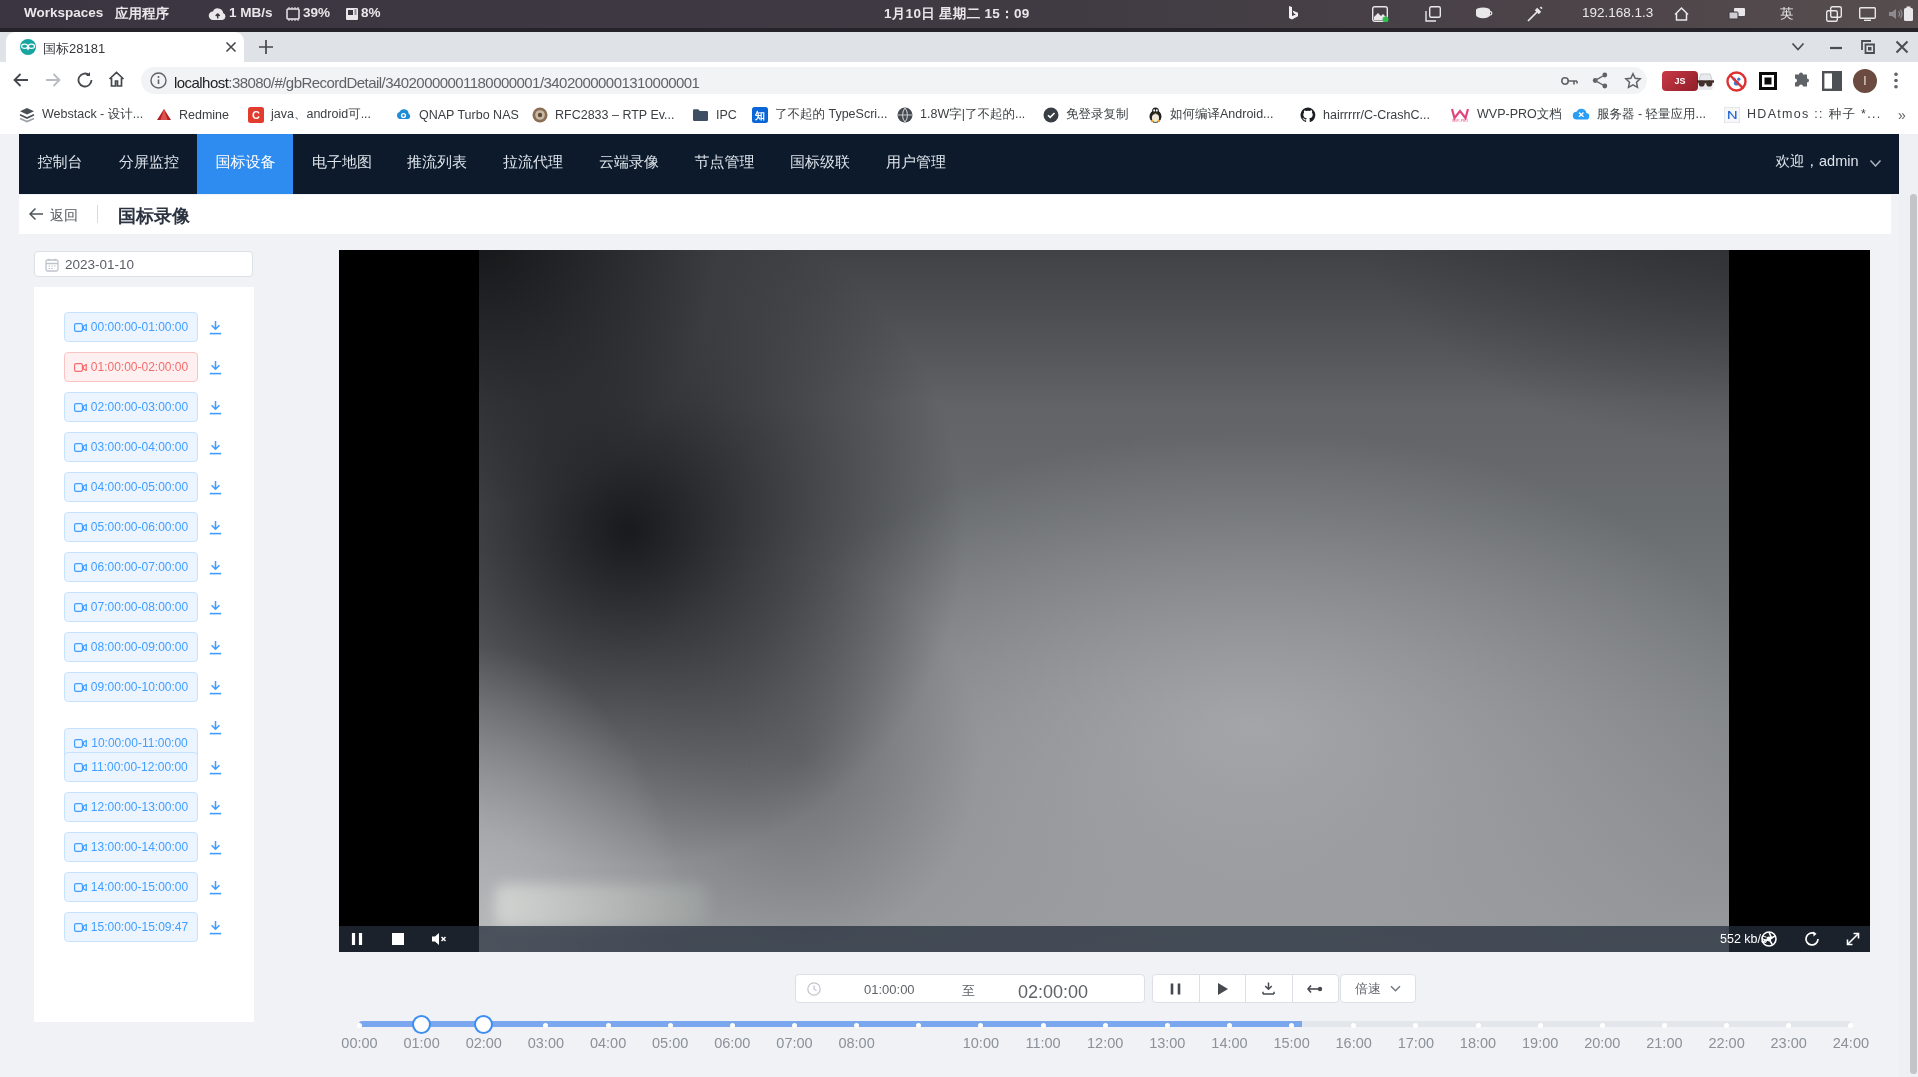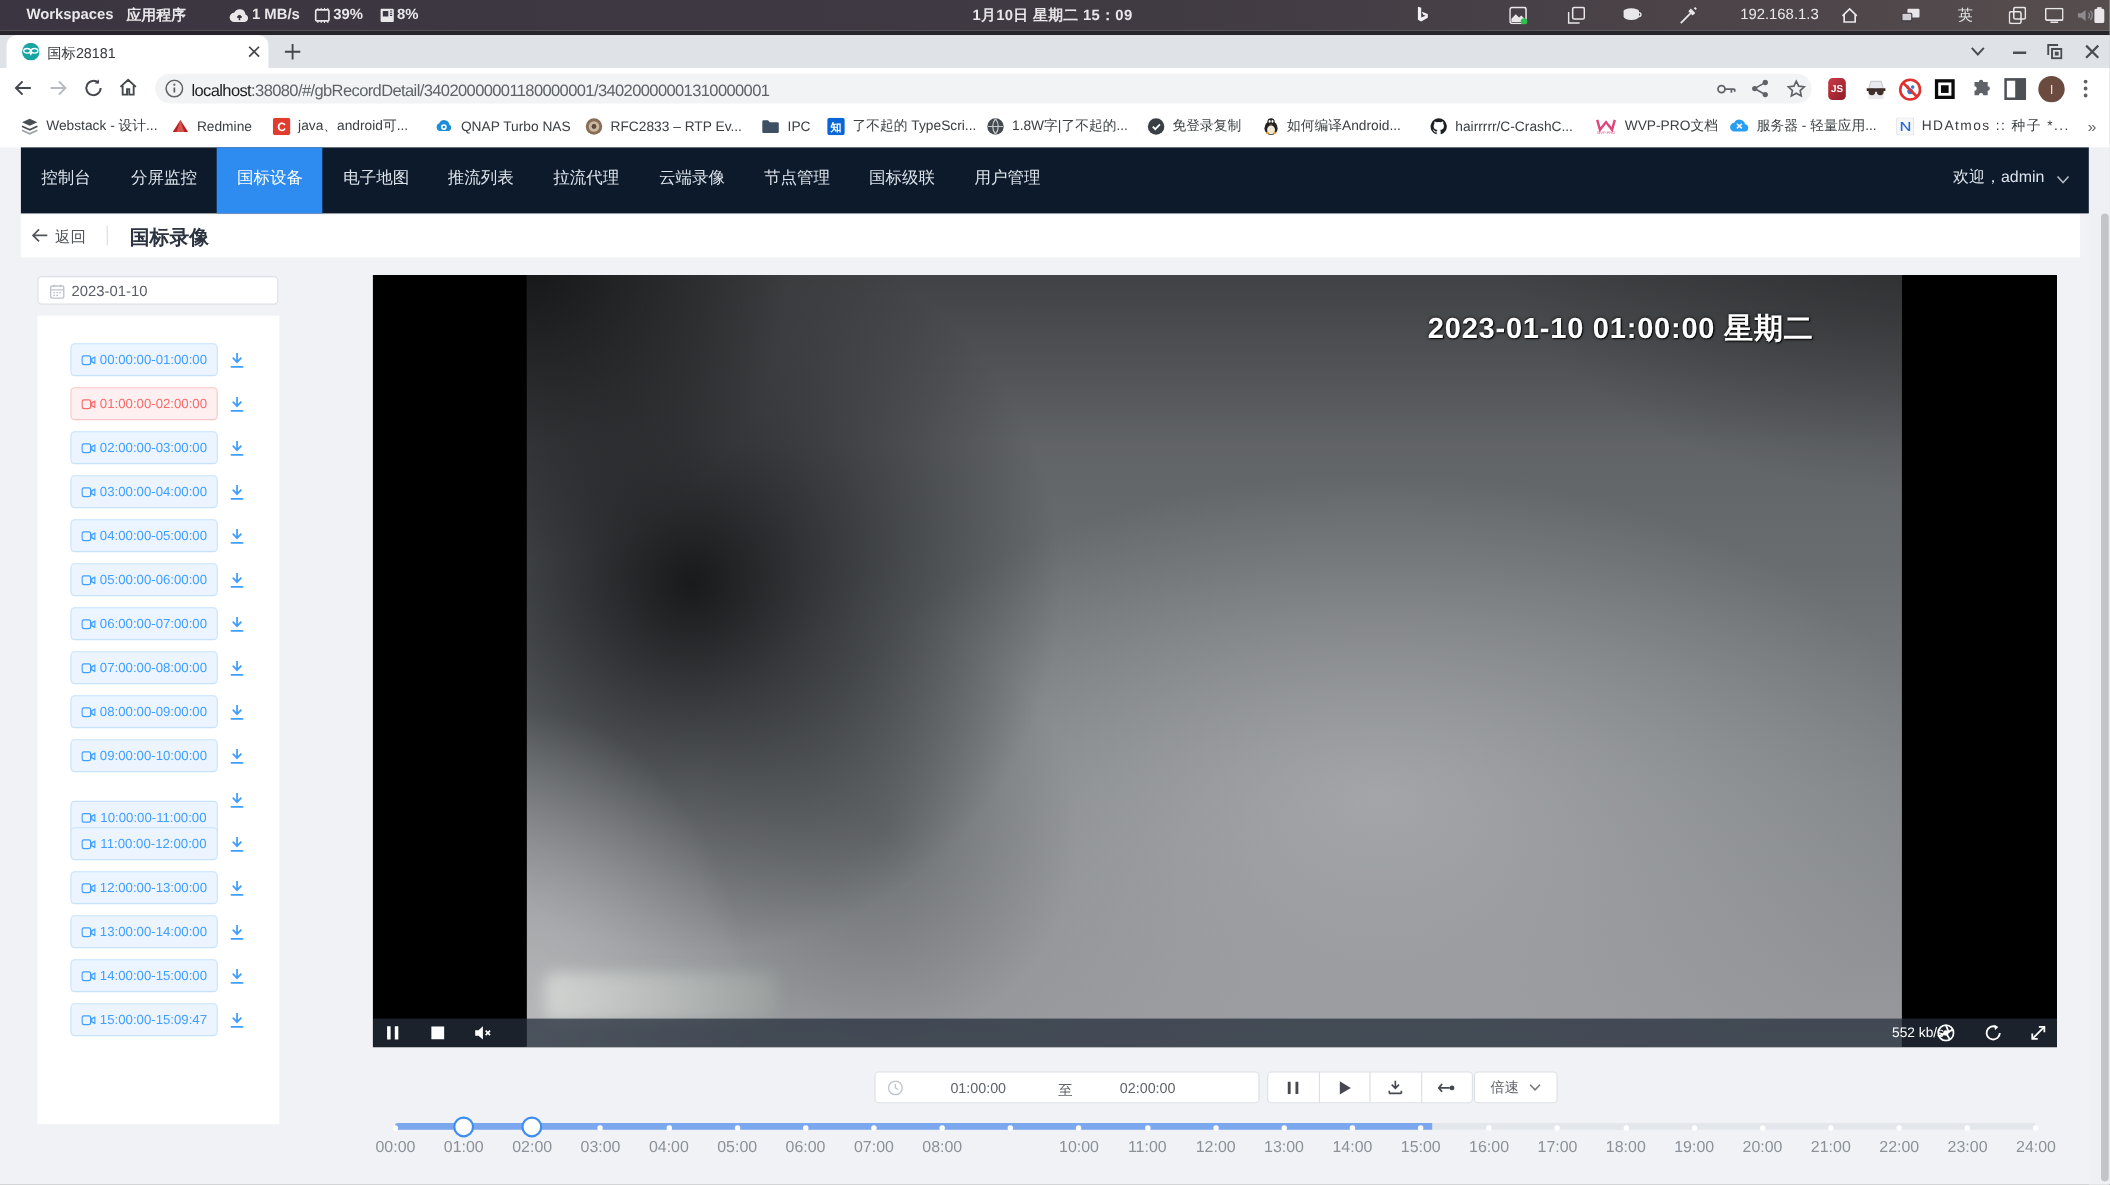--- a/index.html
+++ b/index.html
@@ -218,21 +218,21 @@
       <circle cx="12.8" cy="3" r="2.4" fill="#5f6368"></circle>
       <circle cx="3.2" cy="8.5" r="2.4" fill="#5f6368"></circle>
       <circle cx="12.8" cy="14" r="2.4" fill="#5f6368"></circle>
       <path d="M5 7.4l6-3.4M5 9.6l6 3.4" stroke="#5f6368" stroke-width="1.4"></path>
     </svg>
 
   <svg class="ic" style="left:1624px;top:72px;" width="18" height="17" viewBox="0 0 18 17">
       <path d="M9 1.7l2.2 4.6 5 .6-3.7 3.4 1 5-4.5-2.5L4.5 15.3l1-5L1.8 6.9l5-.6z" fill="none" stroke="#5f6368" stroke-width="1.5"></path>
     </svg>
 
-  <div class="abs" style="left:1662px;top:71px;width:16px;height:20px;border-radius:4px;background:linear-gradient(135deg,#c93a46,#8f1d28);color:#fff;font-size:9px;font-weight:bold;display:flex;align-items:center;justify-content:center;">JS</div>
+  <div class="abs" style="left:1662px;top:71px;width:36px;height:20px;border-radius:4px;background:linear-gradient(135deg,#c93a46,#8f1d28);color:#fff;font-size:9px;font-weight:bold;display:flex;align-items:center;justify-content:center;">JS</div>
 
   <svg class="ic" style="left:1695px;top:71px;" width="21" height="20" viewBox="0 0 21 20">
       <path d="M4 9l1.8-6h9.4L17 9" fill="#e8eaed" stroke="#caccd0" stroke-width="1"></path>
       <rect x="3.5" y="13" width="14" height="6" rx="1" fill="#e8eaed"></rect>
       <path d="M2 10.5h17" stroke="#3b2a24" stroke-width="2.4"></path>
       <circle cx="6.7" cy="12.5" r="3.1" fill="#40302a"></circle>
       <circle cx="14.3" cy="12.5" r="3.1" fill="#40302a"></circle>
       <path d="M9.5 12.2c.6-.7 1.4-.7 2 0" stroke="#40302a" stroke-width="1.2" fill="none"></path>
     </svg>
 
@@ -529,21 +529,20 @@
           <rect x="0.6" y="1.6" width="7.8" height="7.8" rx="1.6" fill="none" stroke="currentColor" stroke-width="1.2"></rect>
           <path d="M9.4 4.2l2.9-1.7v6l-2.9-1.7z" fill="none" stroke="currentColor" stroke-width="1.2" stroke-linejoin="round"></path>
         </svg>15:00:00-15:09:47</div>
 <svg class="dl" style="top:786.5px;" width="17" height="17" viewBox="0 0 17 17">
         <path d="M8.5 2v8M4.6 6.2l3.9 4L12.4 6.2" fill="none" stroke="#409eff" stroke-width="1.6"></path>
         <path d="M2.8 14.6h11.4" fill="none" stroke="#409eff" stroke-width="1.6"></path>
       </svg>
   </div>
   <div id="player">
     <div id="video"></div>
-    <div id="osd">2023-01-10 01:00:00 星期二</div>
     <div id="blurlabel"></div>
     <div id="pbar"></div>
     <div id="pbaricons">
 
       <svg class="ic" style="left:12px;top:682px;" width="12" height="14" viewBox="0 0 12 14">
           <path d="M2.5 1v12M9.5 1v12" stroke="#fff" stroke-width="3.2"></path>
         </svg>
 
       <svg class="ic" style="left:53px;top:683px;" width="12" height="12" viewBox="0 0 12 12">
           <rect width="12" height="12" fill="#fff"></rect>
@@ -574,21 +573,21 @@
         </svg>
     </div>
   </div>
   <div id="timebox">
     <svg class="ic" style="left:11px;top:7px;" width="14" height="14" viewBox="0 0 14 14">
         <circle cx="7" cy="7" r="6.2" fill="none" stroke="#c0c4cc" stroke-width="1.2"></circle>
         <path d="M7 3.5V7l2.5 1.5" fill="none" stroke="#c0c4cc" stroke-width="1.2"></path>
       </svg>
     <div class="abs" style="left:68px;top:7px;font-size:13px;color:#5f6368;">01:00:00</div>
     <div class="abs" style="left:166px;top:7px;font-size:13px;color:#5f6368;">至</div>
-    <div class="abs" style="left:222px;top:7px;font-size:13px;color:#5f6368;">02:00:00</div>
+    <div class="abs" style="left:222px;top:7px;font-size:18px;color:#5f6368;">02:00:00</div>
   </div>
   <div id="ctlbtns">
     <div class="cbtn" style="left:1152px;border-radius:4px 0 0 4px;">
         <svg width="13" height="14" viewBox="0 0 13 14">
           <path d="M3 1.5v11M10 1.5v11" stroke="#46494f" stroke-width="2.6"></path>
         </svg>
       </div>
     <div class="cbtn" style="left:1198.5px;">
         <svg width="13" height="14" viewBox="0 0 13 14">
           <path d="M2 1l10 6-10 6z" fill="#46494f"></path>

